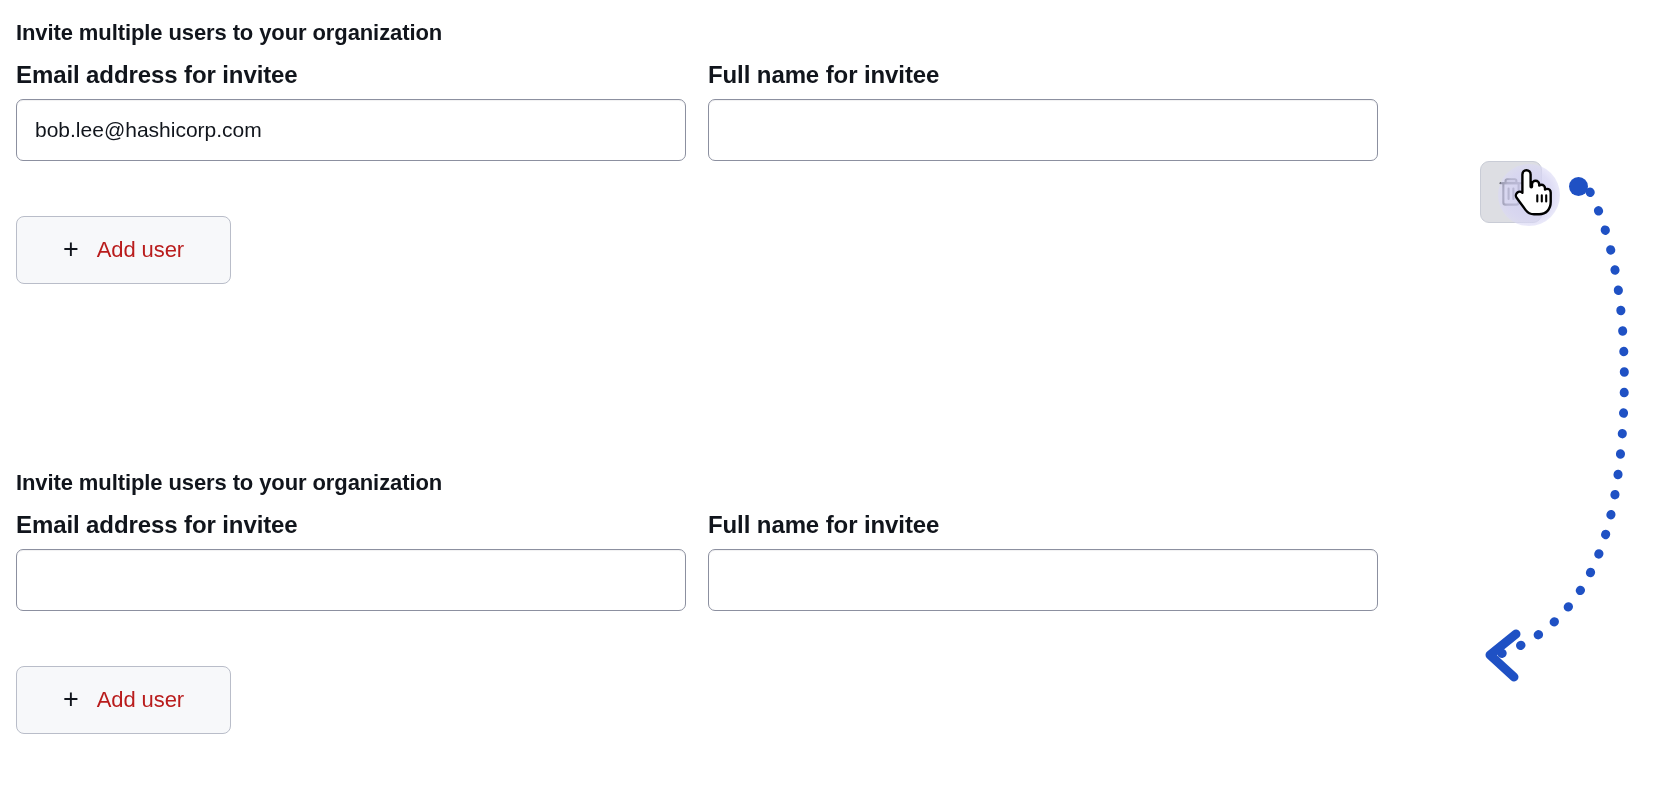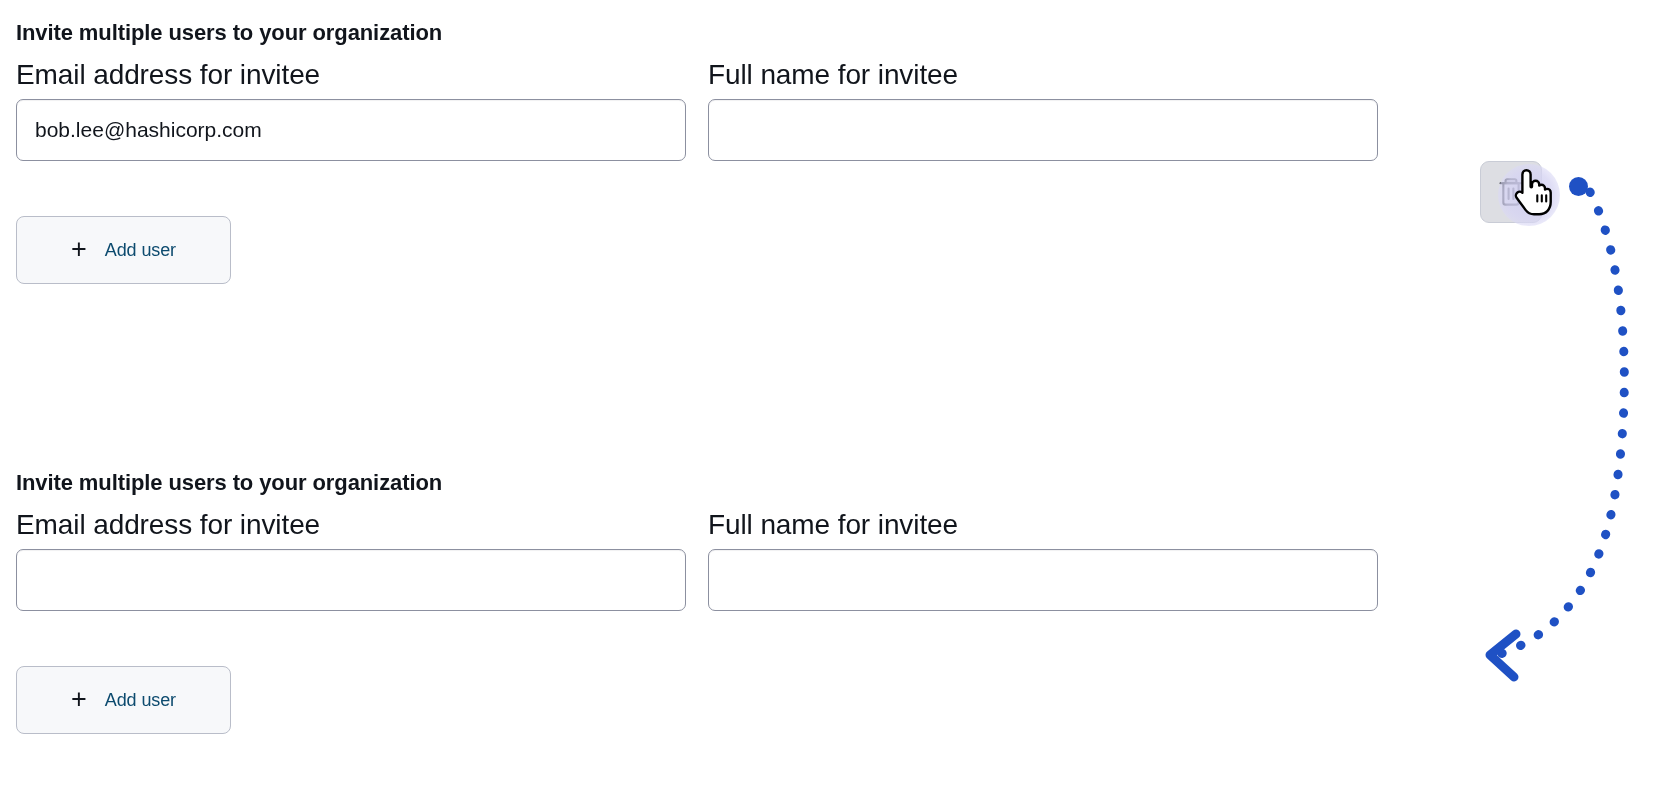--- a/index.html
+++ b/index.html
@@ -52,22 +52,22 @@
   }
 
   .field {
     position: absolute;
     top: 0;
   }
   .field-email  { left: 16px;  width: 670px; }
   .field-name   { left: 708px; width: 670px; }
 
   .field-label {
-    font-size: 28px;
-    font-weight: 400;
+    font-size: 24px;
+    font-weight: 700;
     letter-spacing: -0.1px;
     color: #11151c;
     line-height: 26px;
     white-space: nowrap;
     display: block;
     margin-bottom: 11px;
   }
 
   .text-input {
     display: block;
@@ -126,22 +126,22 @@
   }
   .add-user-btn .plus-icon {
     font-size: 27px;
     line-height: 1;
     color: #11151c;
     font-weight: 400;
     display: inline-block;
     transform: translateY(-1px);
   }
   .add-user-btn .add-user-label {
-    font-size: 18px;
-    color: #0c4a6e;
+    font-size: 22px;
+    color: #b91c1c;
     letter-spacing: -0.1px;
     text-align: center;
   }
 
   
   #annotation-layer {
     position: absolute;
     left: 0;
     top: 0;
     width: 1672px;

